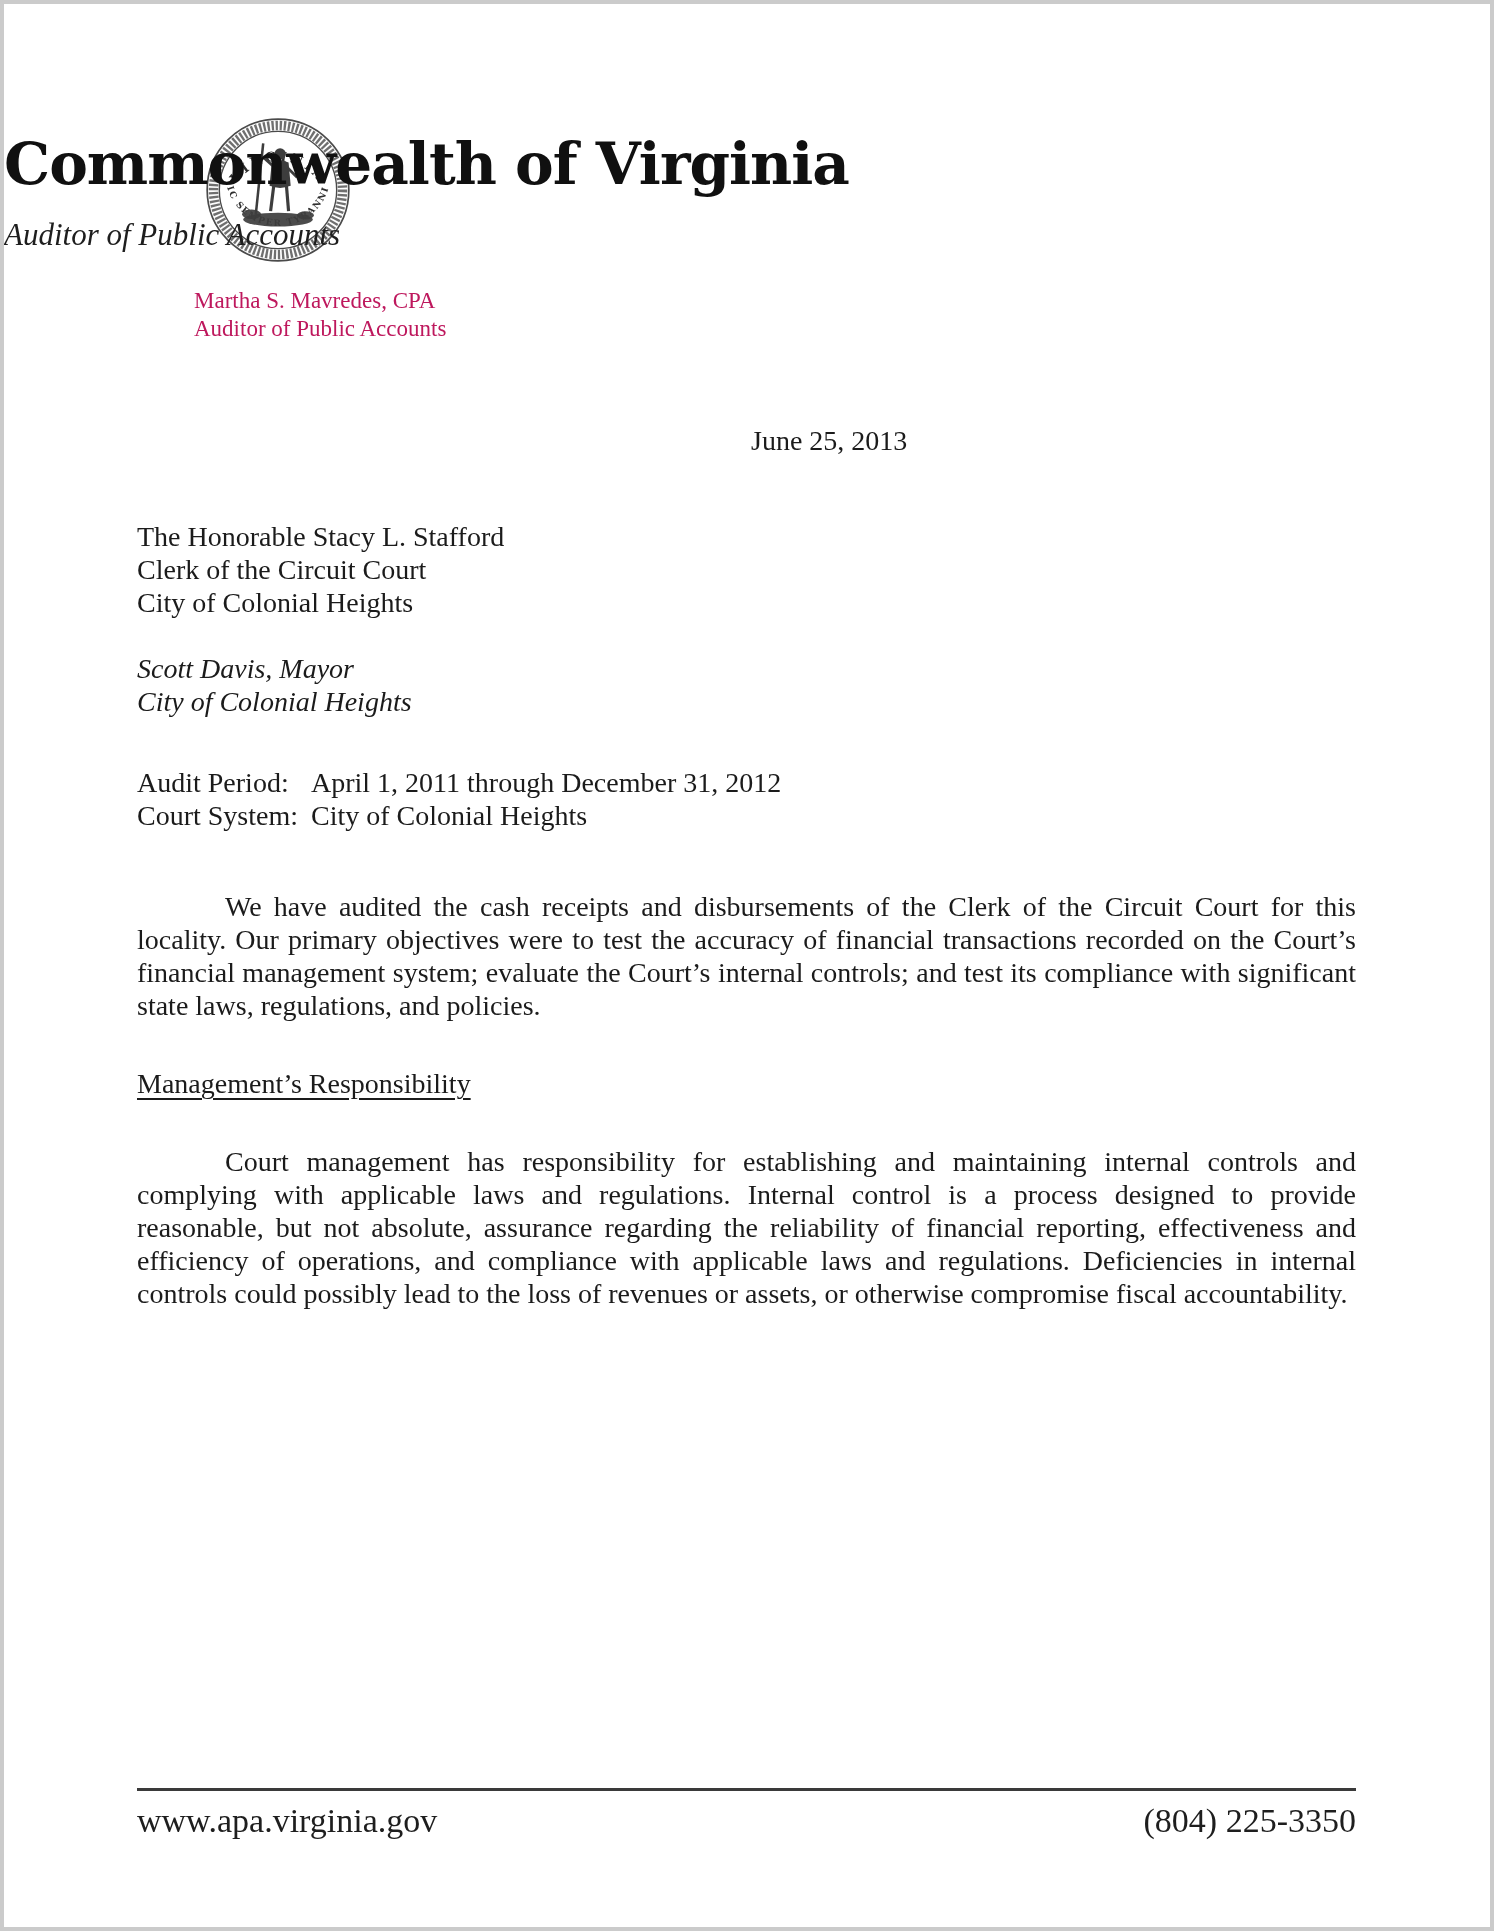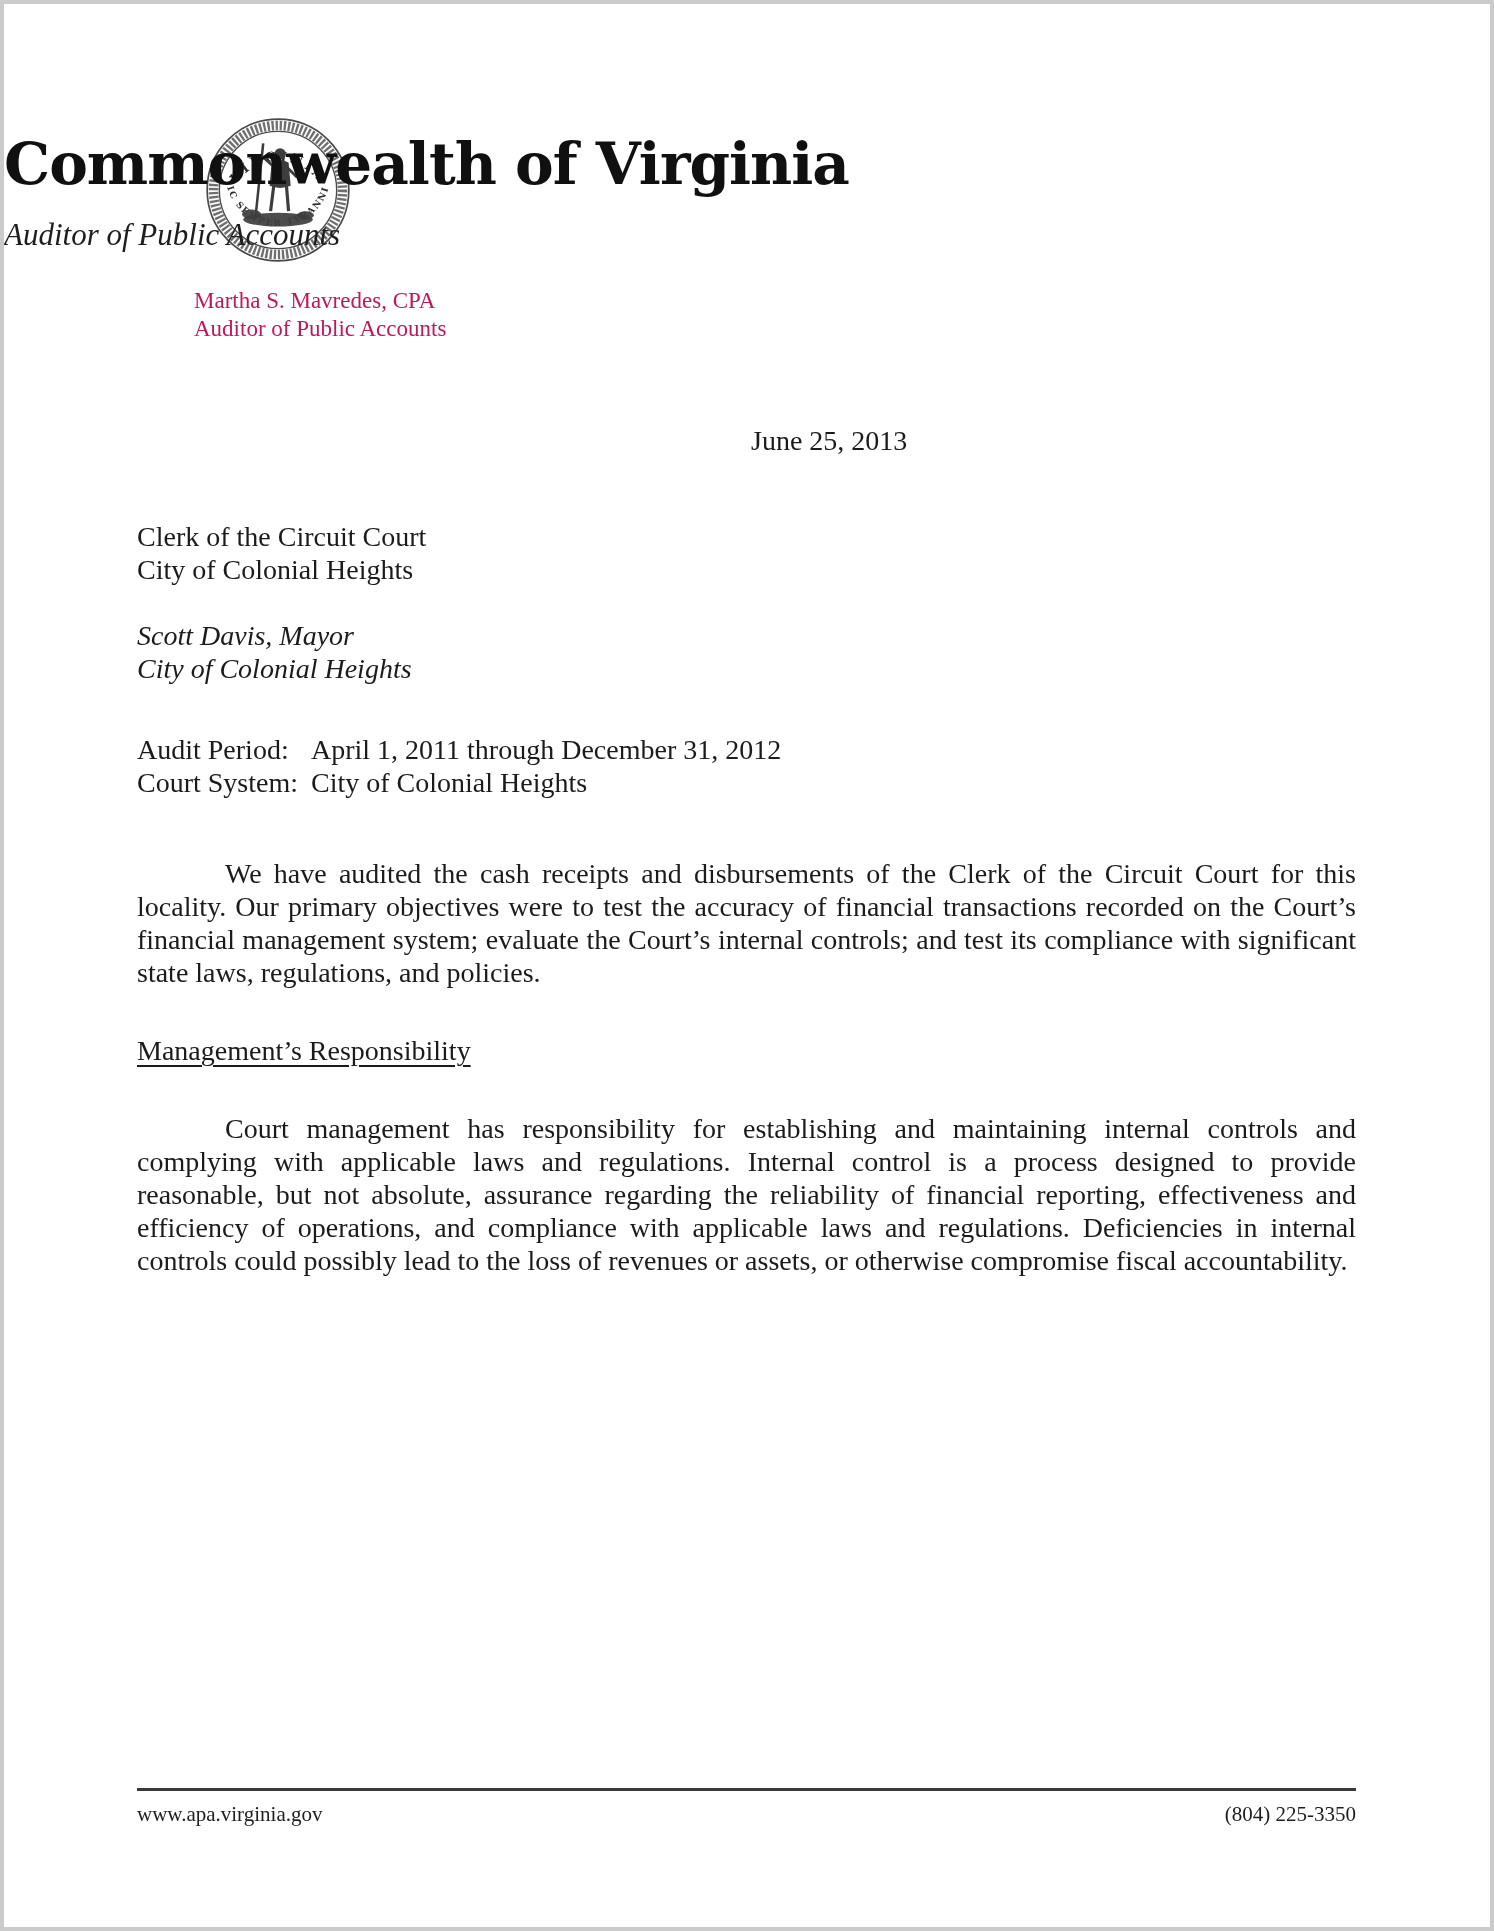--- a/index.html
+++ b/index.html
@@ -115,21 +115,21 @@
   
   .footer {
     position: absolute;
     left: 133px;
     right: 134px;
     top: 1784px;
     border-top: 3px solid #3a3a3a;
     padding-top: 11px;
     display: flex;
     justify-content: space-between;
-    font-size: 21px;
+    font-size: 34px;
     color: #1e1e1e;
   }
 </style>
 </head>
 <body>
 
 <div class="page">
 
   <svg class="seal" viewBox="0 0 140 140" aria-hidden="true">
     <circle cx="70" cy="70" r="67" fill="#fdfdfd" stroke="#4a4a4a" stroke-width="1.6"></circle>
@@ -169,20 +169,21 @@
     <div>Auditor of Public Accounts</div>
   </div>
 
 
   <div class="content">
 
     <div class="date-line">June 25, 2013</div>
 
     <div class="recipients">
       <div class="recipient-group">
+        <div>The Honorable Stacy L. Stafford</div>
         <div>Clerk of the Circuit Court</div>
         <div>City of Colonial Heights</div>
       </div>
       <div class="recipient-group">
         <div>Scott Davis, Mayor</div>
         <div>City of Colonial Heights</div>
       </div>
     </div>
 
     <div class="meta-block">

